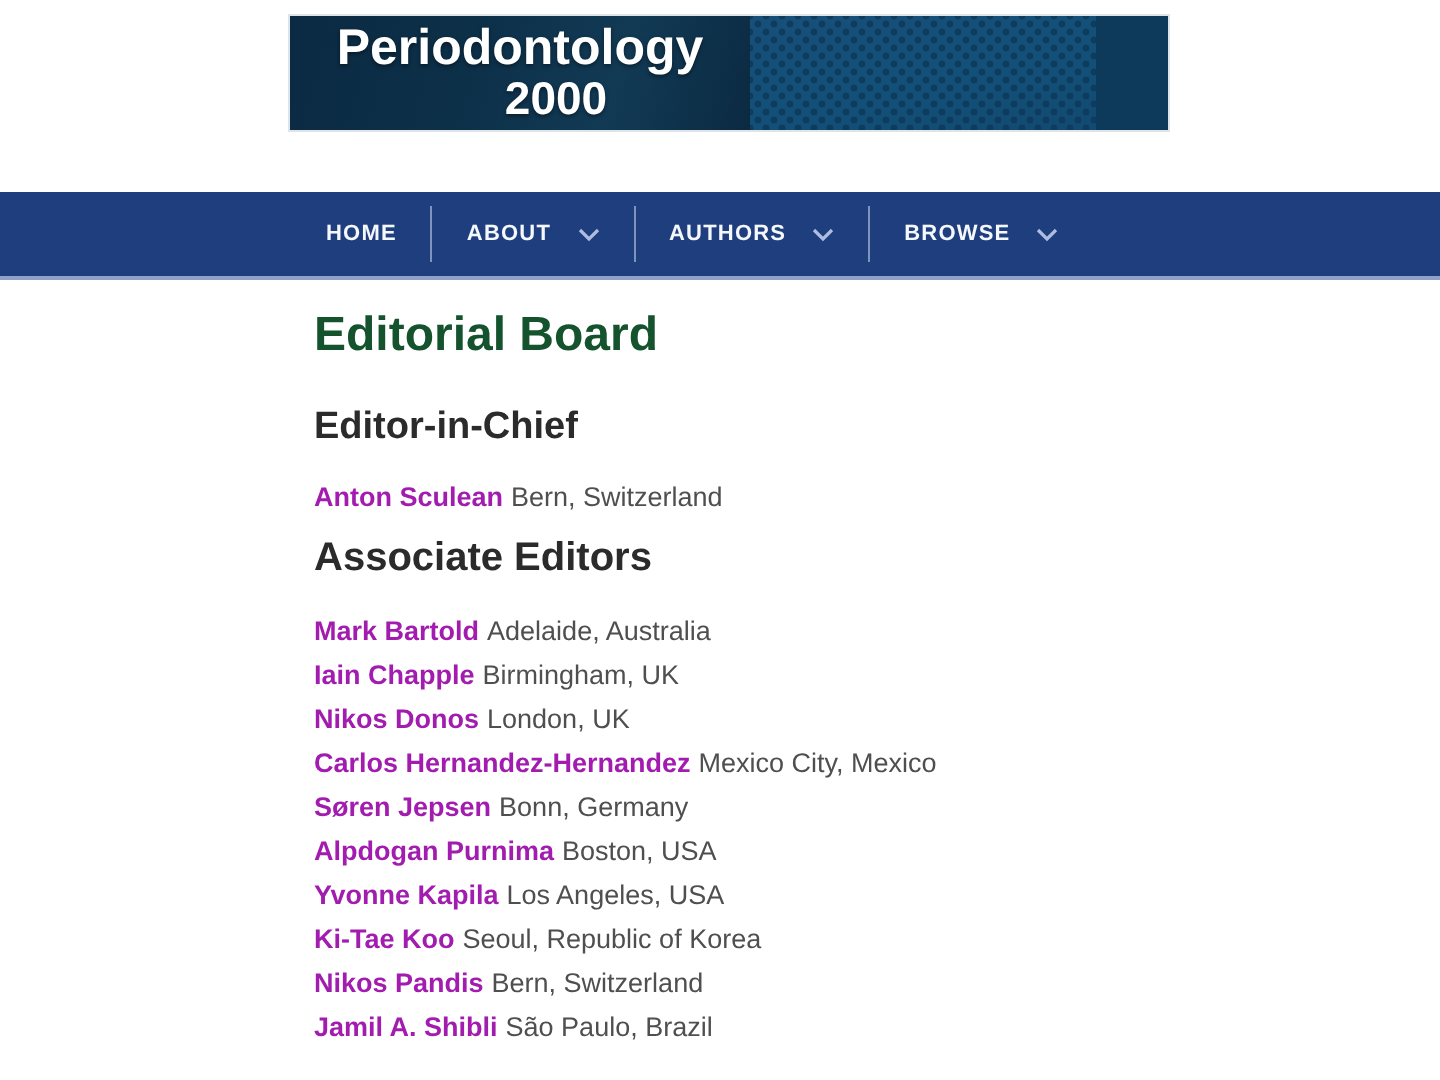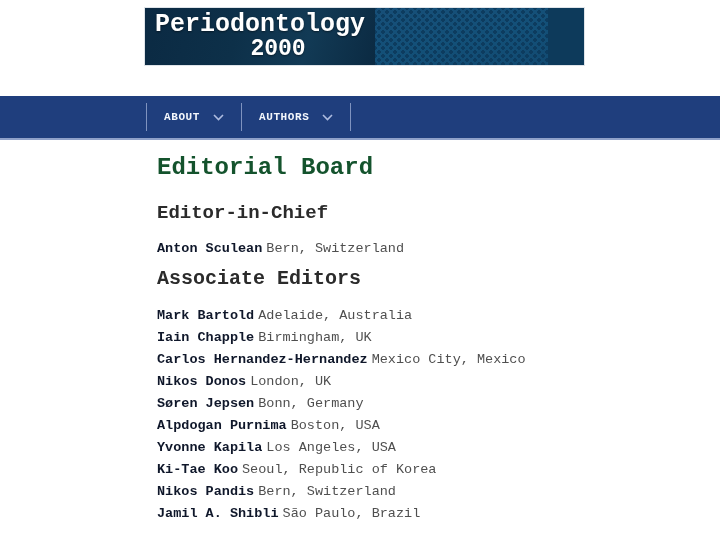--- a/index.html
+++ b/index.html
@@ -2,21 +2,21 @@
 <html><head>
 <meta charset="utf-8">
 <style>
   * { margin: 0; padding: 0; box-sizing: border-box; }
   html, body { background: #ffffff; }
   body {
     width: 720px; height: 540px;
     font-family: "Liberation Sans", "DejaVu Sans", sans-serif;
     position: relative; overflow: hidden;
   }
-  .frame { position: absolute; inset: 0; width: 716px; height: 540px; font-family: Liberation Mono, monospace; }
+  .frame { position: absolute; inset: 0; width: 716px; height: 540px; }
 
   
   .banner {
     position: absolute; left: 145px; top: 8px;
     width: 439px; height: 57px;
     display: flex; flex-direction: row;
     box-shadow: 0 0 0 1px #dfe4e9;
   }
   .banner-logo {
     width: 230px; height: 100%;
@@ -71,73 +71,82 @@
   }
   .section-heading {
     font-size: 19px; font-weight: bold; color: #2b2b2b; line-height: 23px;
   }
   .heading-eic { margin-top: 23px; }
   .heading-assoc { margin-top: 7px; font-size: 20px; line-height: 24px; }
   .member-single { margin-top: 13px; }
   .member {
     font-size: 13.5px; color: #4f4f4f; line-height: 22px;
   }
-  .member .name { font-weight: bold; color: #0f172a; margin-right: 4px; }
+  .member .name { font-weight: bold; color: #a21caf; margin-right: 4px; }
   .member-list { margin-top: 14px; list-style: none; }
 </style>
 </head>
 <body>
 
 <div class="frame">
 
   <div class="banner">
     <div class="banner-logo">
       <span class="line1">Periodontology</span>
       <span class="line2">2000</span>
     </div>
     <div class="banner-pattern"></div>
     <div class="banner-endcap"></div>
   </div>
 
   <nav class="navbar">
+    <div class="nav-item">HOME</div>
     <div class="nav-divider"></div>
     <div class="nav-item">
       <span>ABOUT</span>
       <span class="chev">
         <svg width="11" height="7" viewBox="0 0 11 7">
             <polyline points="1,1 5.5,5.5 10,1" fill="none" stroke="#aebce0" stroke-width="1.6"></polyline>
           </svg>
       </span>
     </div>
     <div class="nav-divider"></div>
     <div class="nav-item">
       <span>AUTHORS</span>
       <span class="chev">
         <svg width="11" height="7" viewBox="0 0 11 7">
             <polyline points="1,1 5.5,5.5 10,1" fill="none" stroke="#aebce0" stroke-width="1.6"></polyline>
           </svg>
       </span>
     </div>
     <div class="nav-divider"></div>
+    <div class="nav-item">
+      <span>BROWSE</span>
+      <span class="chev">
+        <svg width="11" height="7" viewBox="0 0 11 7">
+            <polyline points="1,1 5.5,5.5 10,1" fill="none" stroke="#aebce0" stroke-width="1.6"></polyline>
+          </svg>
+      </span>
+    </div>
   </nav>
 
   <main class="content">
     <h1 class="page-title">Editorial Board</h1>
 
     <h2 class="section-heading heading-eic">Editor-in-Chief</h2>
     <p class="member member-single">
       <span class="name">Anton Sculean</span><span>Bern, Switzerland</span>
     </p>
 
     <h2 class="section-heading heading-assoc">Associate Editors</h2>
     <ul class="member-list">
       <li class="member"><span class="name">Mark Bartold</span><span>Adelaide, Australia</span></li>
       <li class="member"><span class="name">Iain Chapple</span><span>Birmingham, UK</span></li>
+      <li class="member"><span class="name">Nikos Donos</span><span>London, UK</span></li>
       <li class="member"><span class="name">Carlos Hernandez-Hernandez</span><span>Mexico City, Mexico</span></li>
-      <li class="member"><span class="name">Nikos Donos</span><span>London, UK</span></li>
       <li class="member"><span class="name">Søren Jepsen</span><span>Bonn, Germany</span></li>
       <li class="member"><span class="name">Alpdogan Purnima</span><span>Boston, USA</span></li>
       <li class="member"><span class="name">Yvonne Kapila</span><span>Los Angeles, USA</span></li>
       <li class="member"><span class="name">Ki-Tae Koo</span><span>Seoul, Republic of Korea</span></li>
       <li class="member"><span class="name">Nikos Pandis</span><span>Bern, Switzerland</span></li>
       <li class="member"><span class="name">Jamil A. Shibli</span><span>São Paulo, Brazil</span></li>
     </ul>
   </main>
 
 </div>

